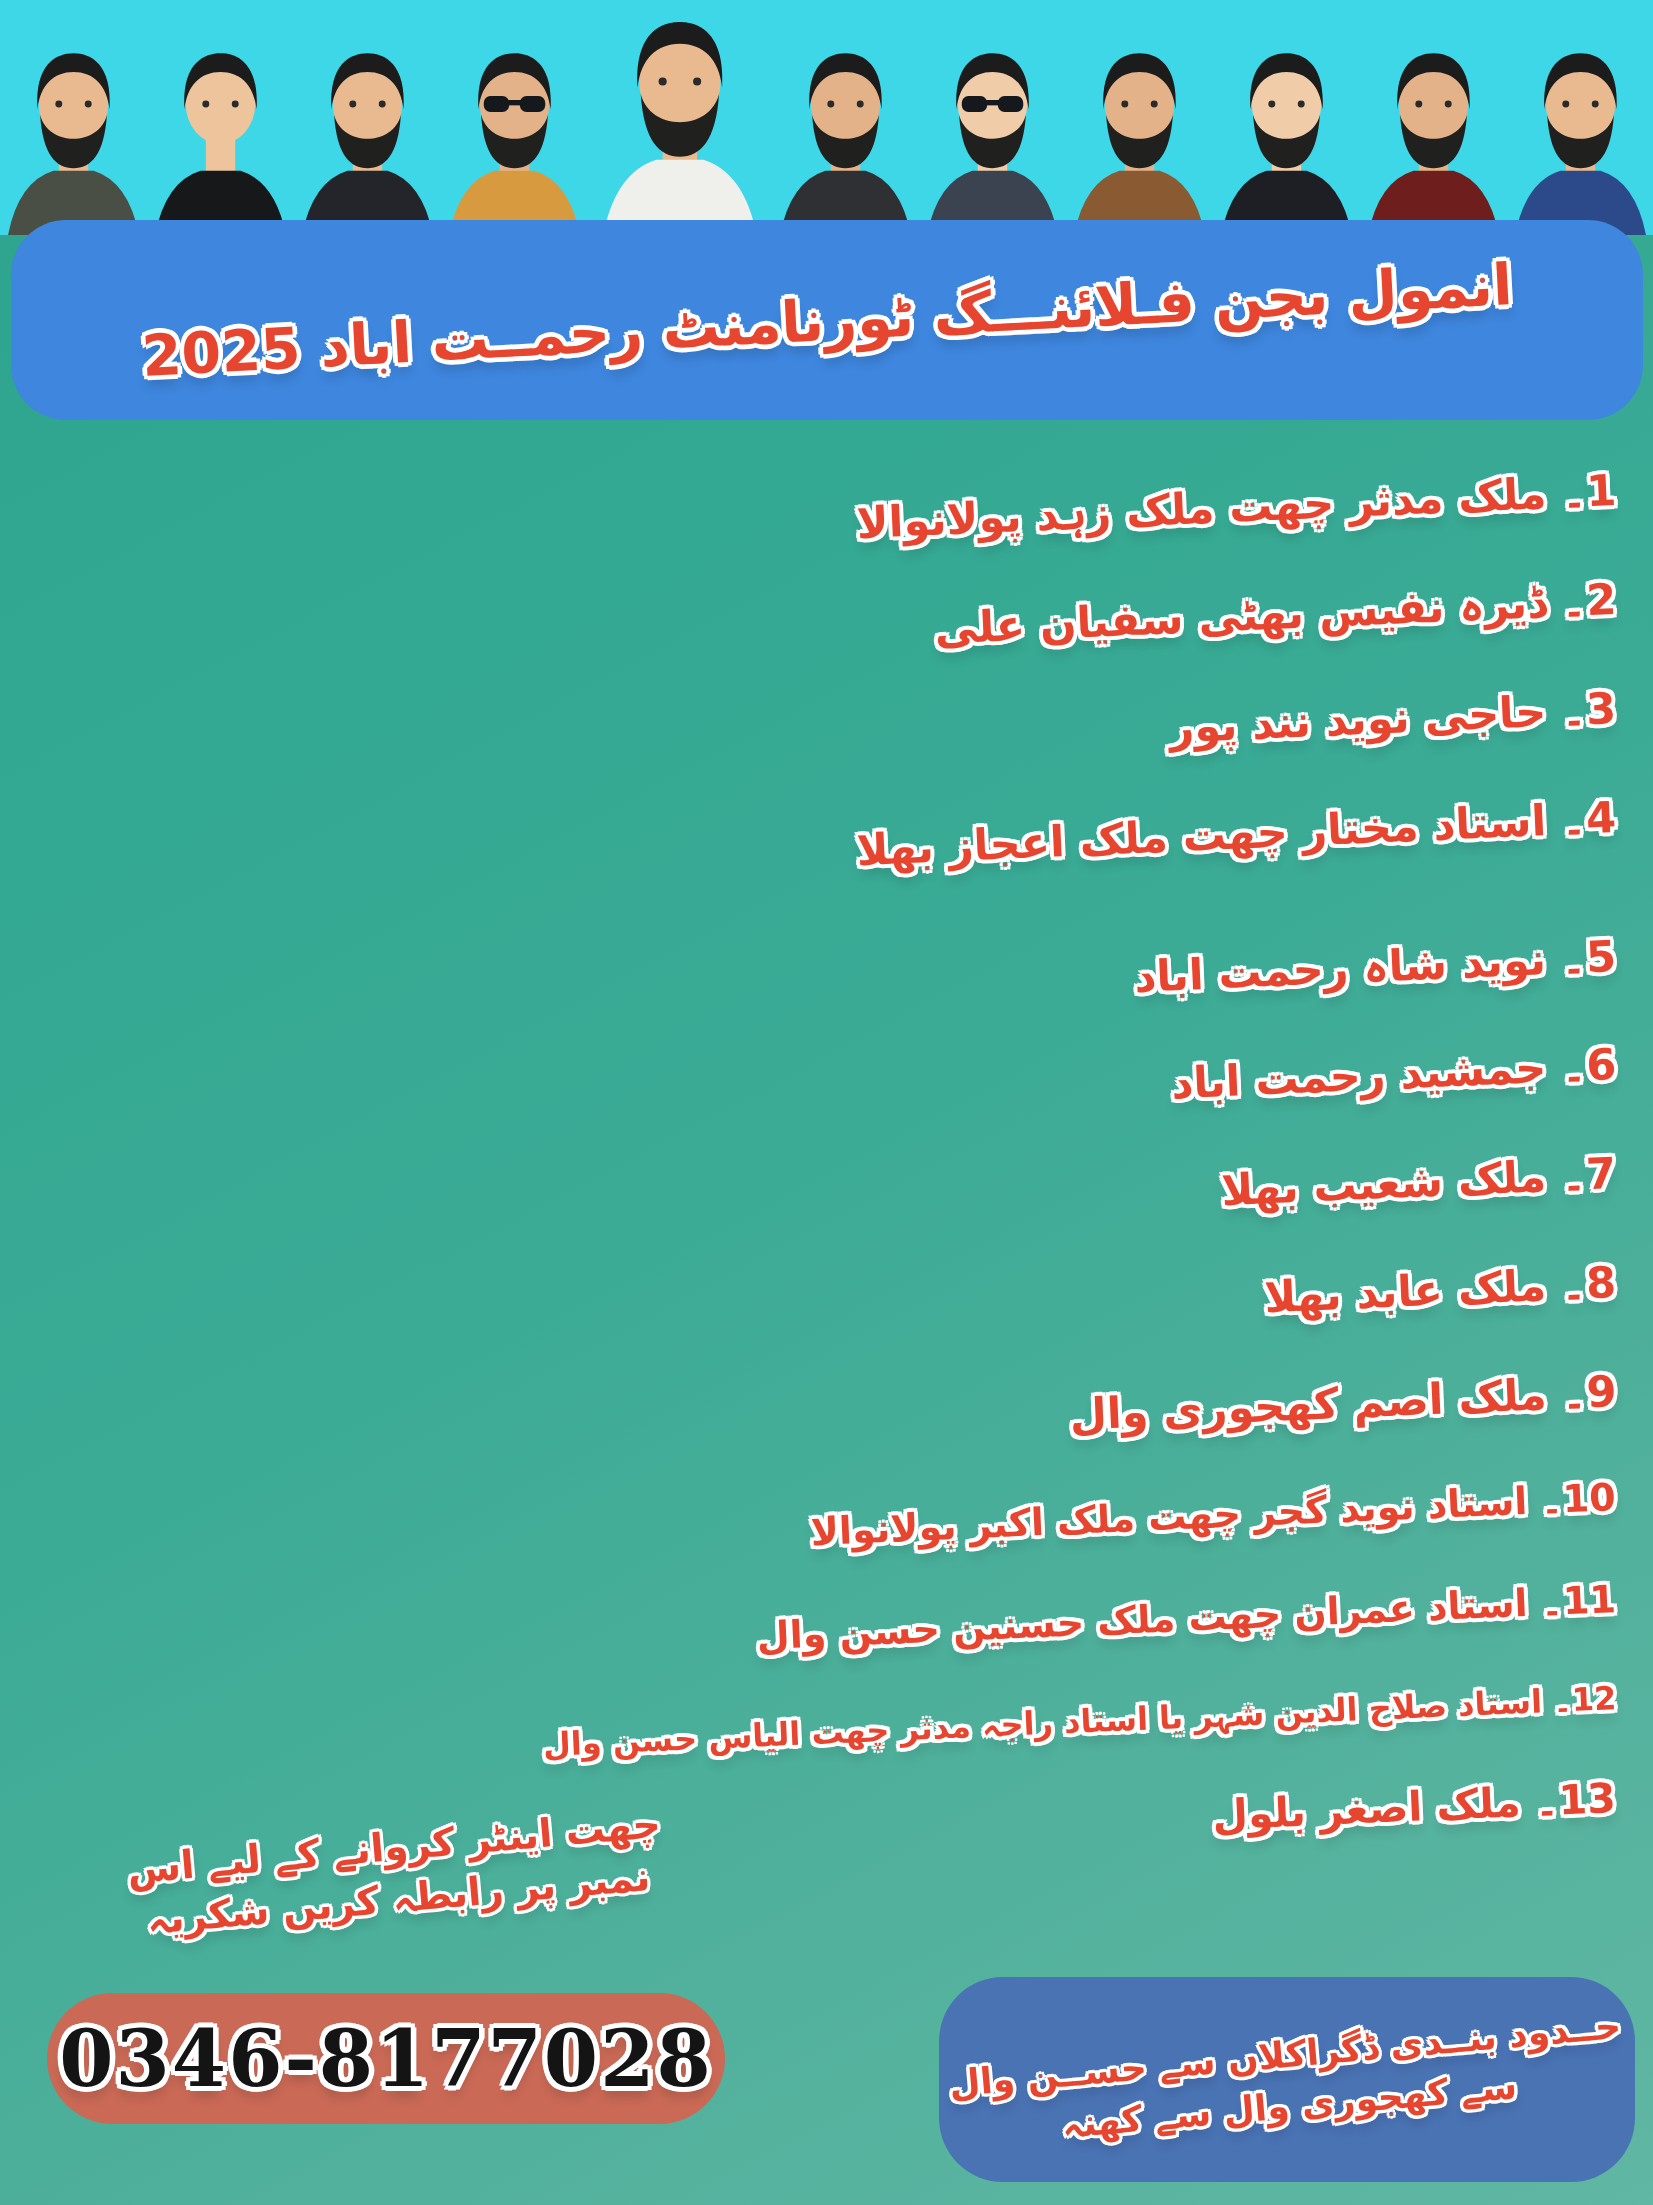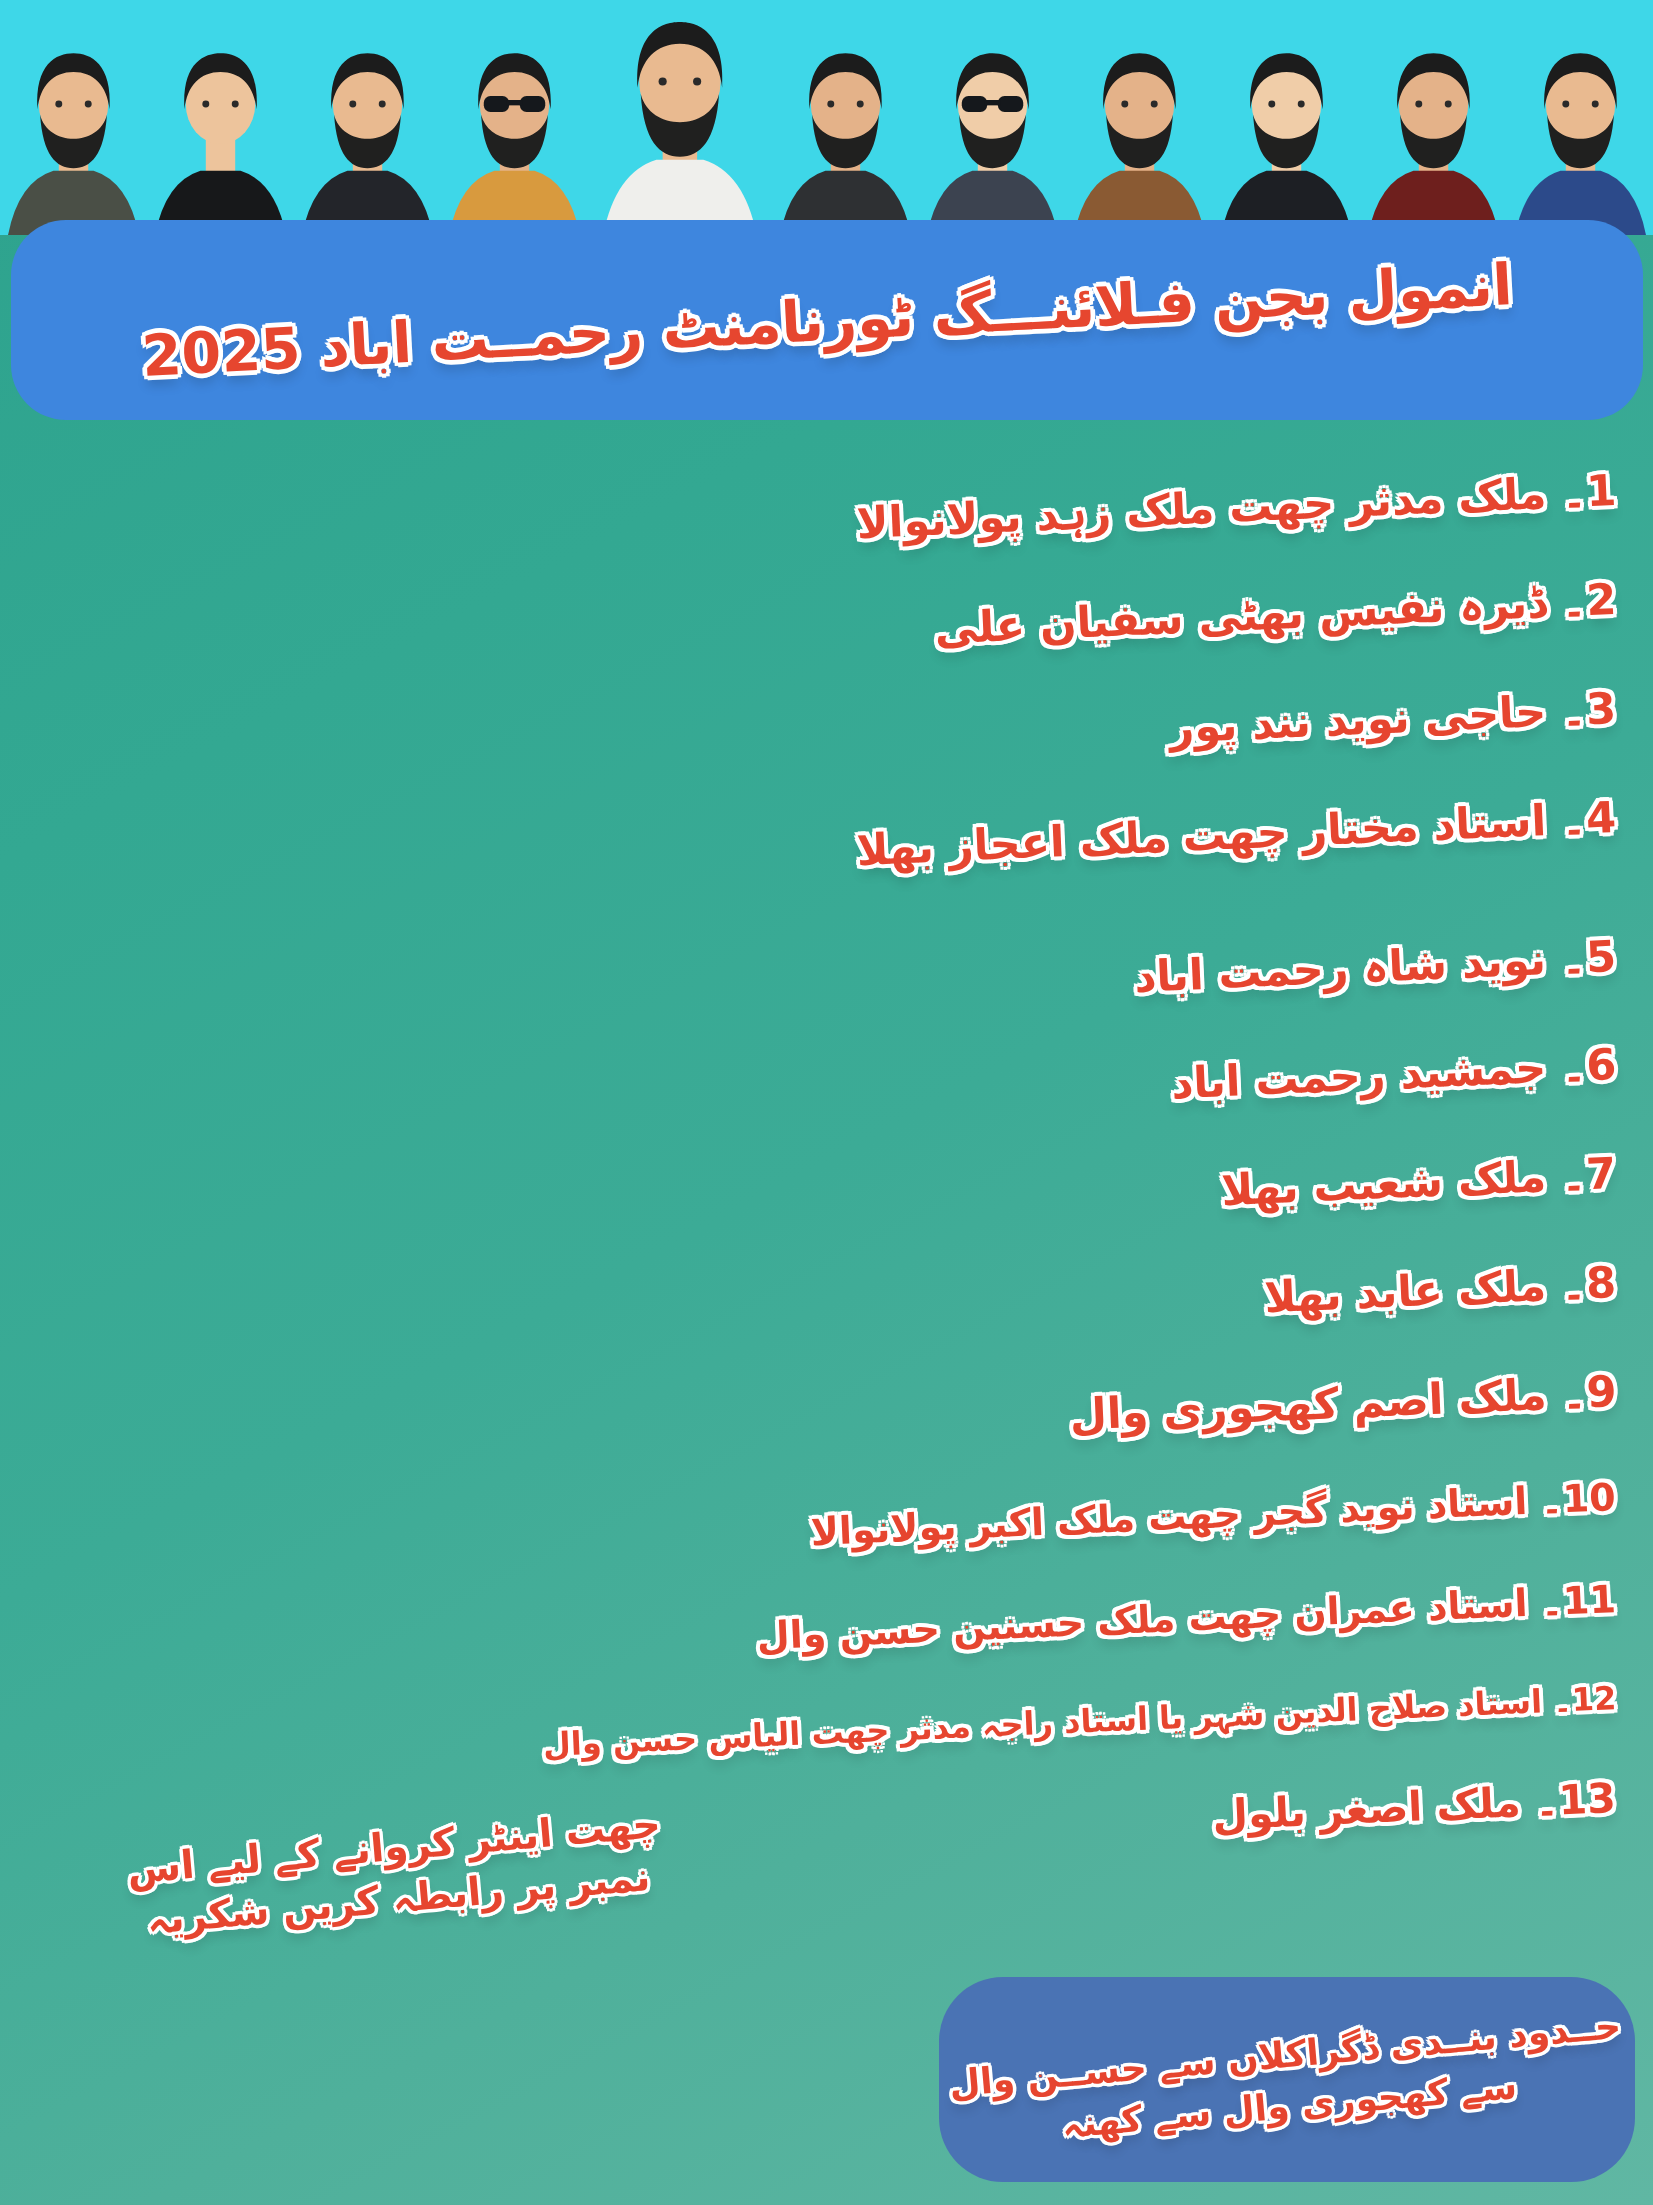--- a/index.html
+++ b/index.html
@@ -218,20 +218,23 @@
       <div class="list-item ow-6" lang="ur" dir="rtl">11۔ استاد عمران چھت ملک حسنین حسن وال</div>
       <div class="list-item ow-6" lang="ur" dir="rtl">12۔ استاد صلاح الدین شہر یا استاد راجہ مدثر چھت الیاس حسن وال</div>
       <div class="list-item ow-6" lang="ur" dir="rtl">13۔ ملک اصغر بلول</div>
     </div>
 
   <div class="contact-note">
     <div class="note-line ow-5" lang="ur" dir="rtl">چھت اینٹر کروانے کے لیے اس</div>
     <div class="note-line ow-5" lang="ur" dir="rtl">نمبر پر رابطہ کریں شکریہ</div>
   </div>
 
+  <div class="phone-box">
+    <div class="phone ow-8">0346-8177028</div>
+  </div>
 
   <div class="boundary-box">
     <div class="boundary-tilt">
       <div class="boundary-line ow-5" lang="ur" dir="rtl">حــدود بنــدی ڈگراکلاں سے حســن وال</div>
       <div class="boundary-line ow-5" lang="ur" dir="rtl">سے کھجوری وال سے کھنہ</div>
     </div>
   </div>
 
 </div>
 

